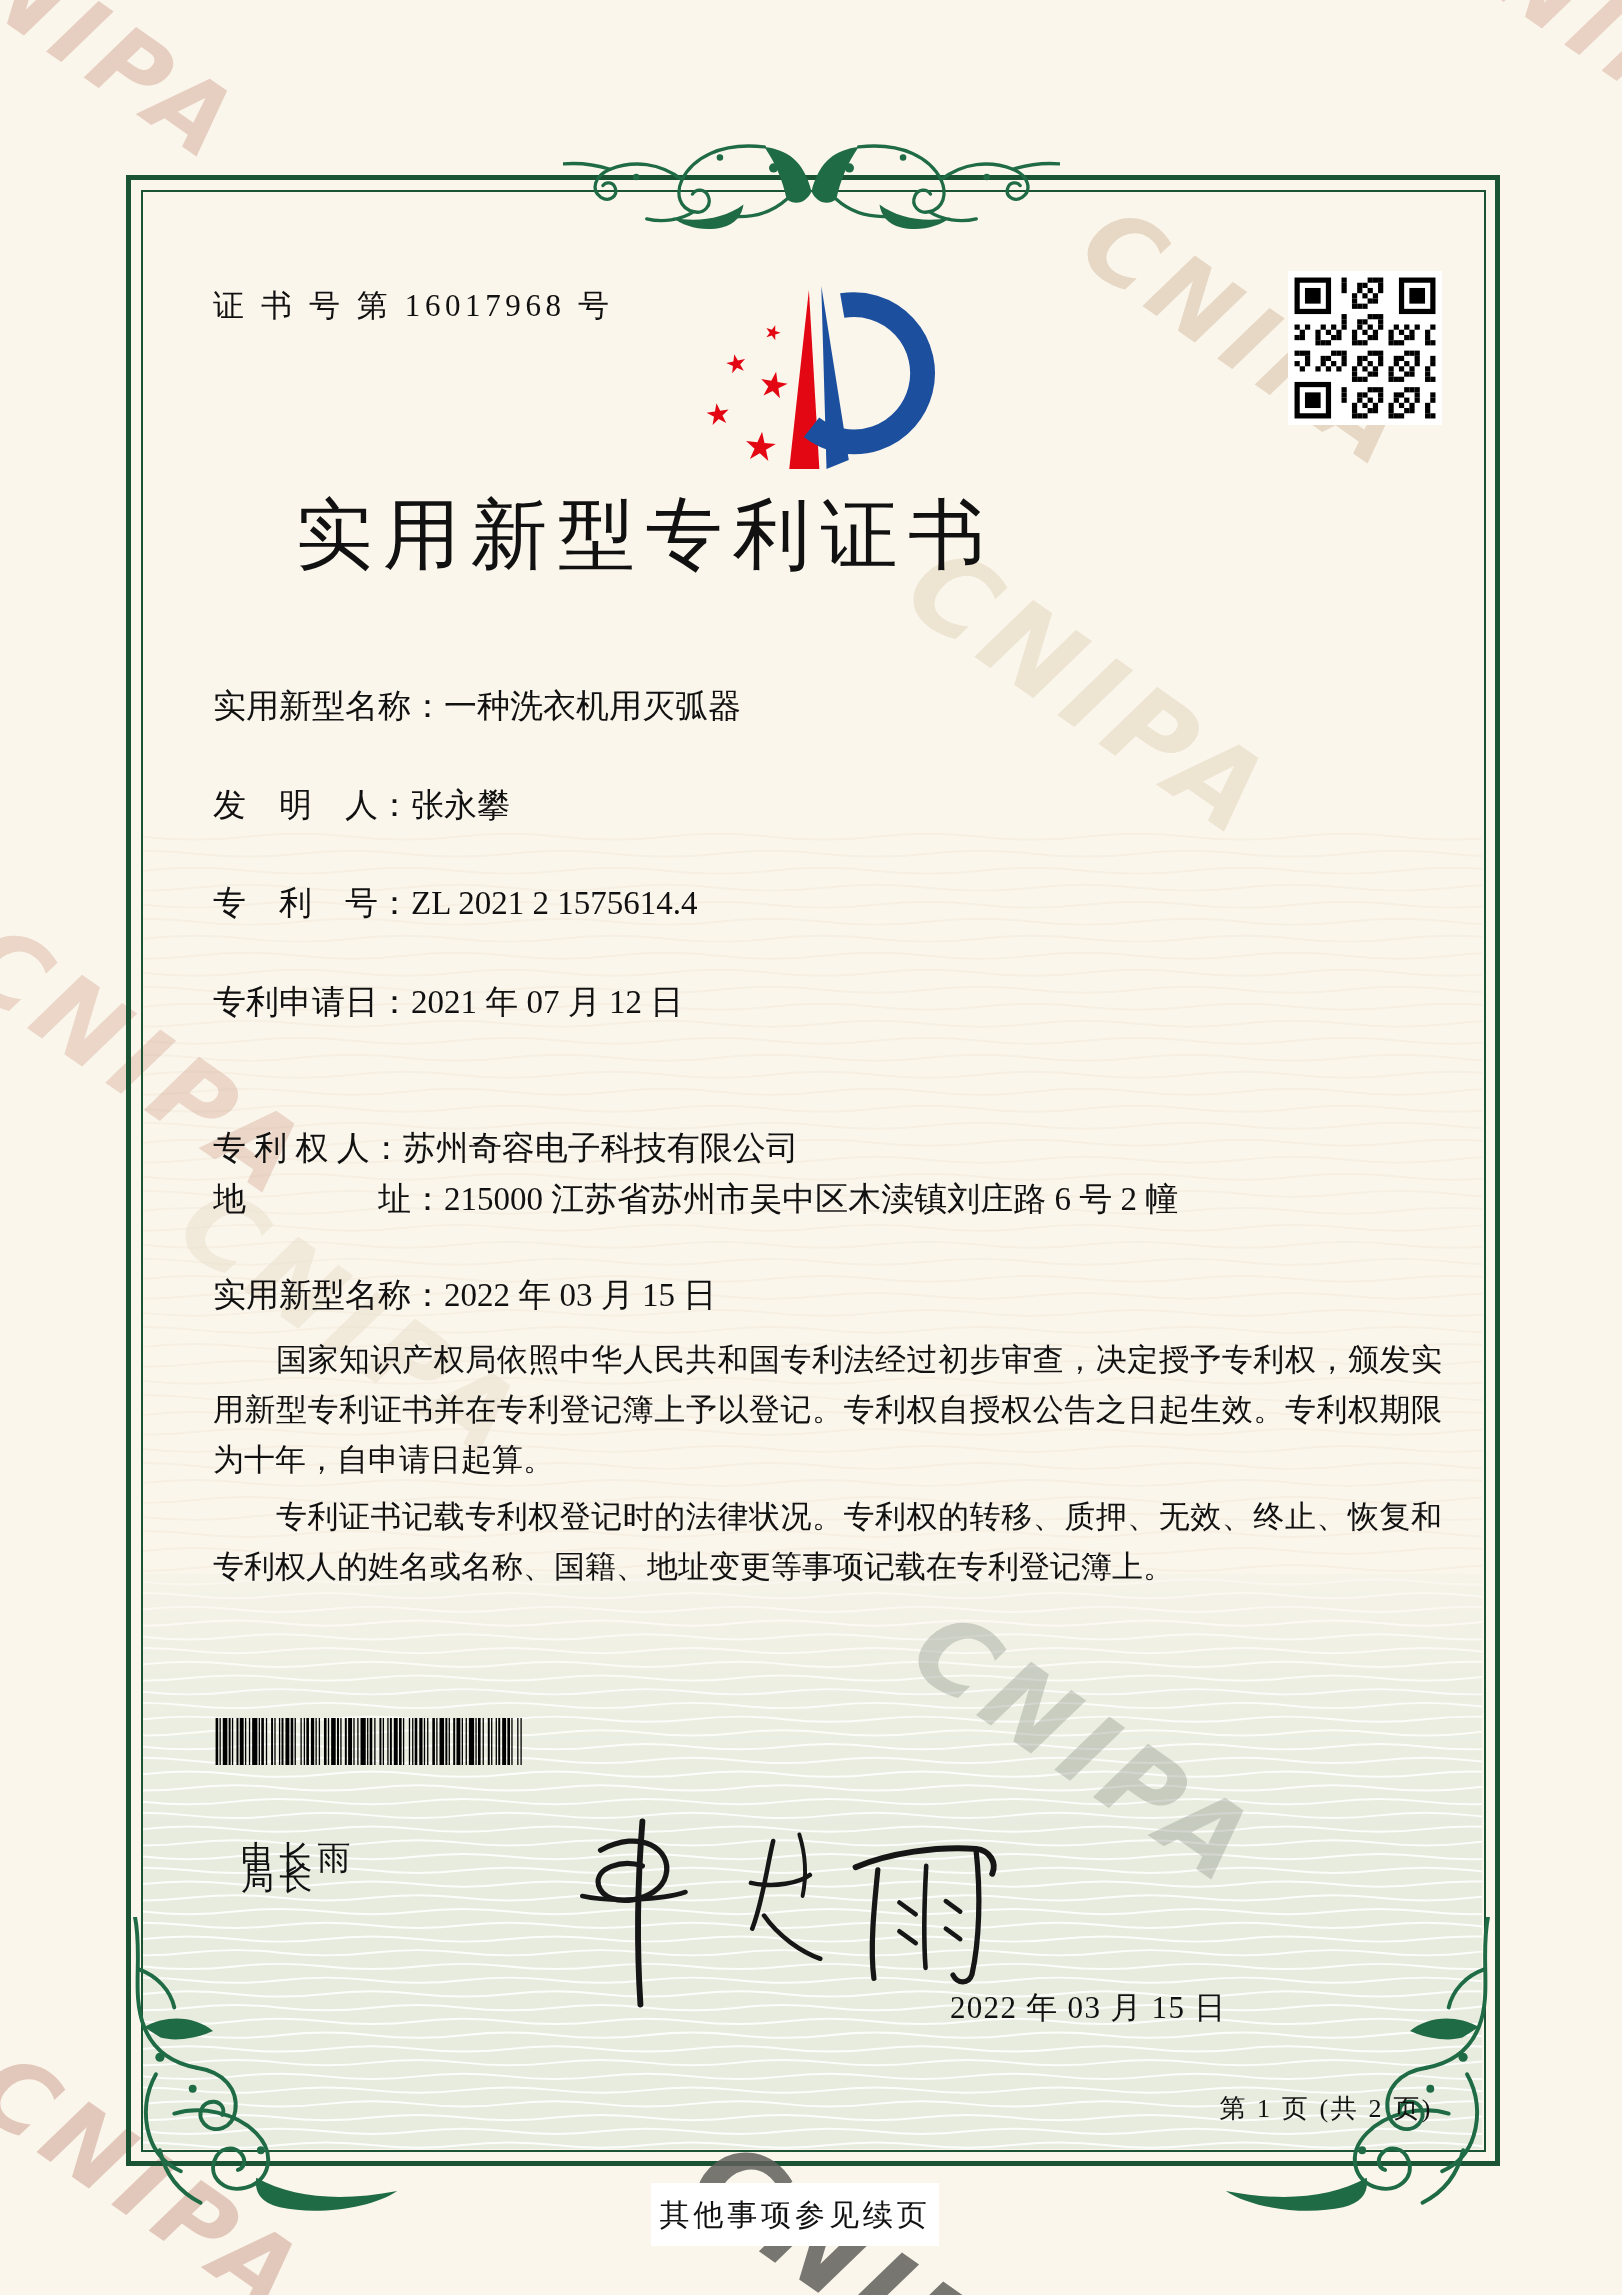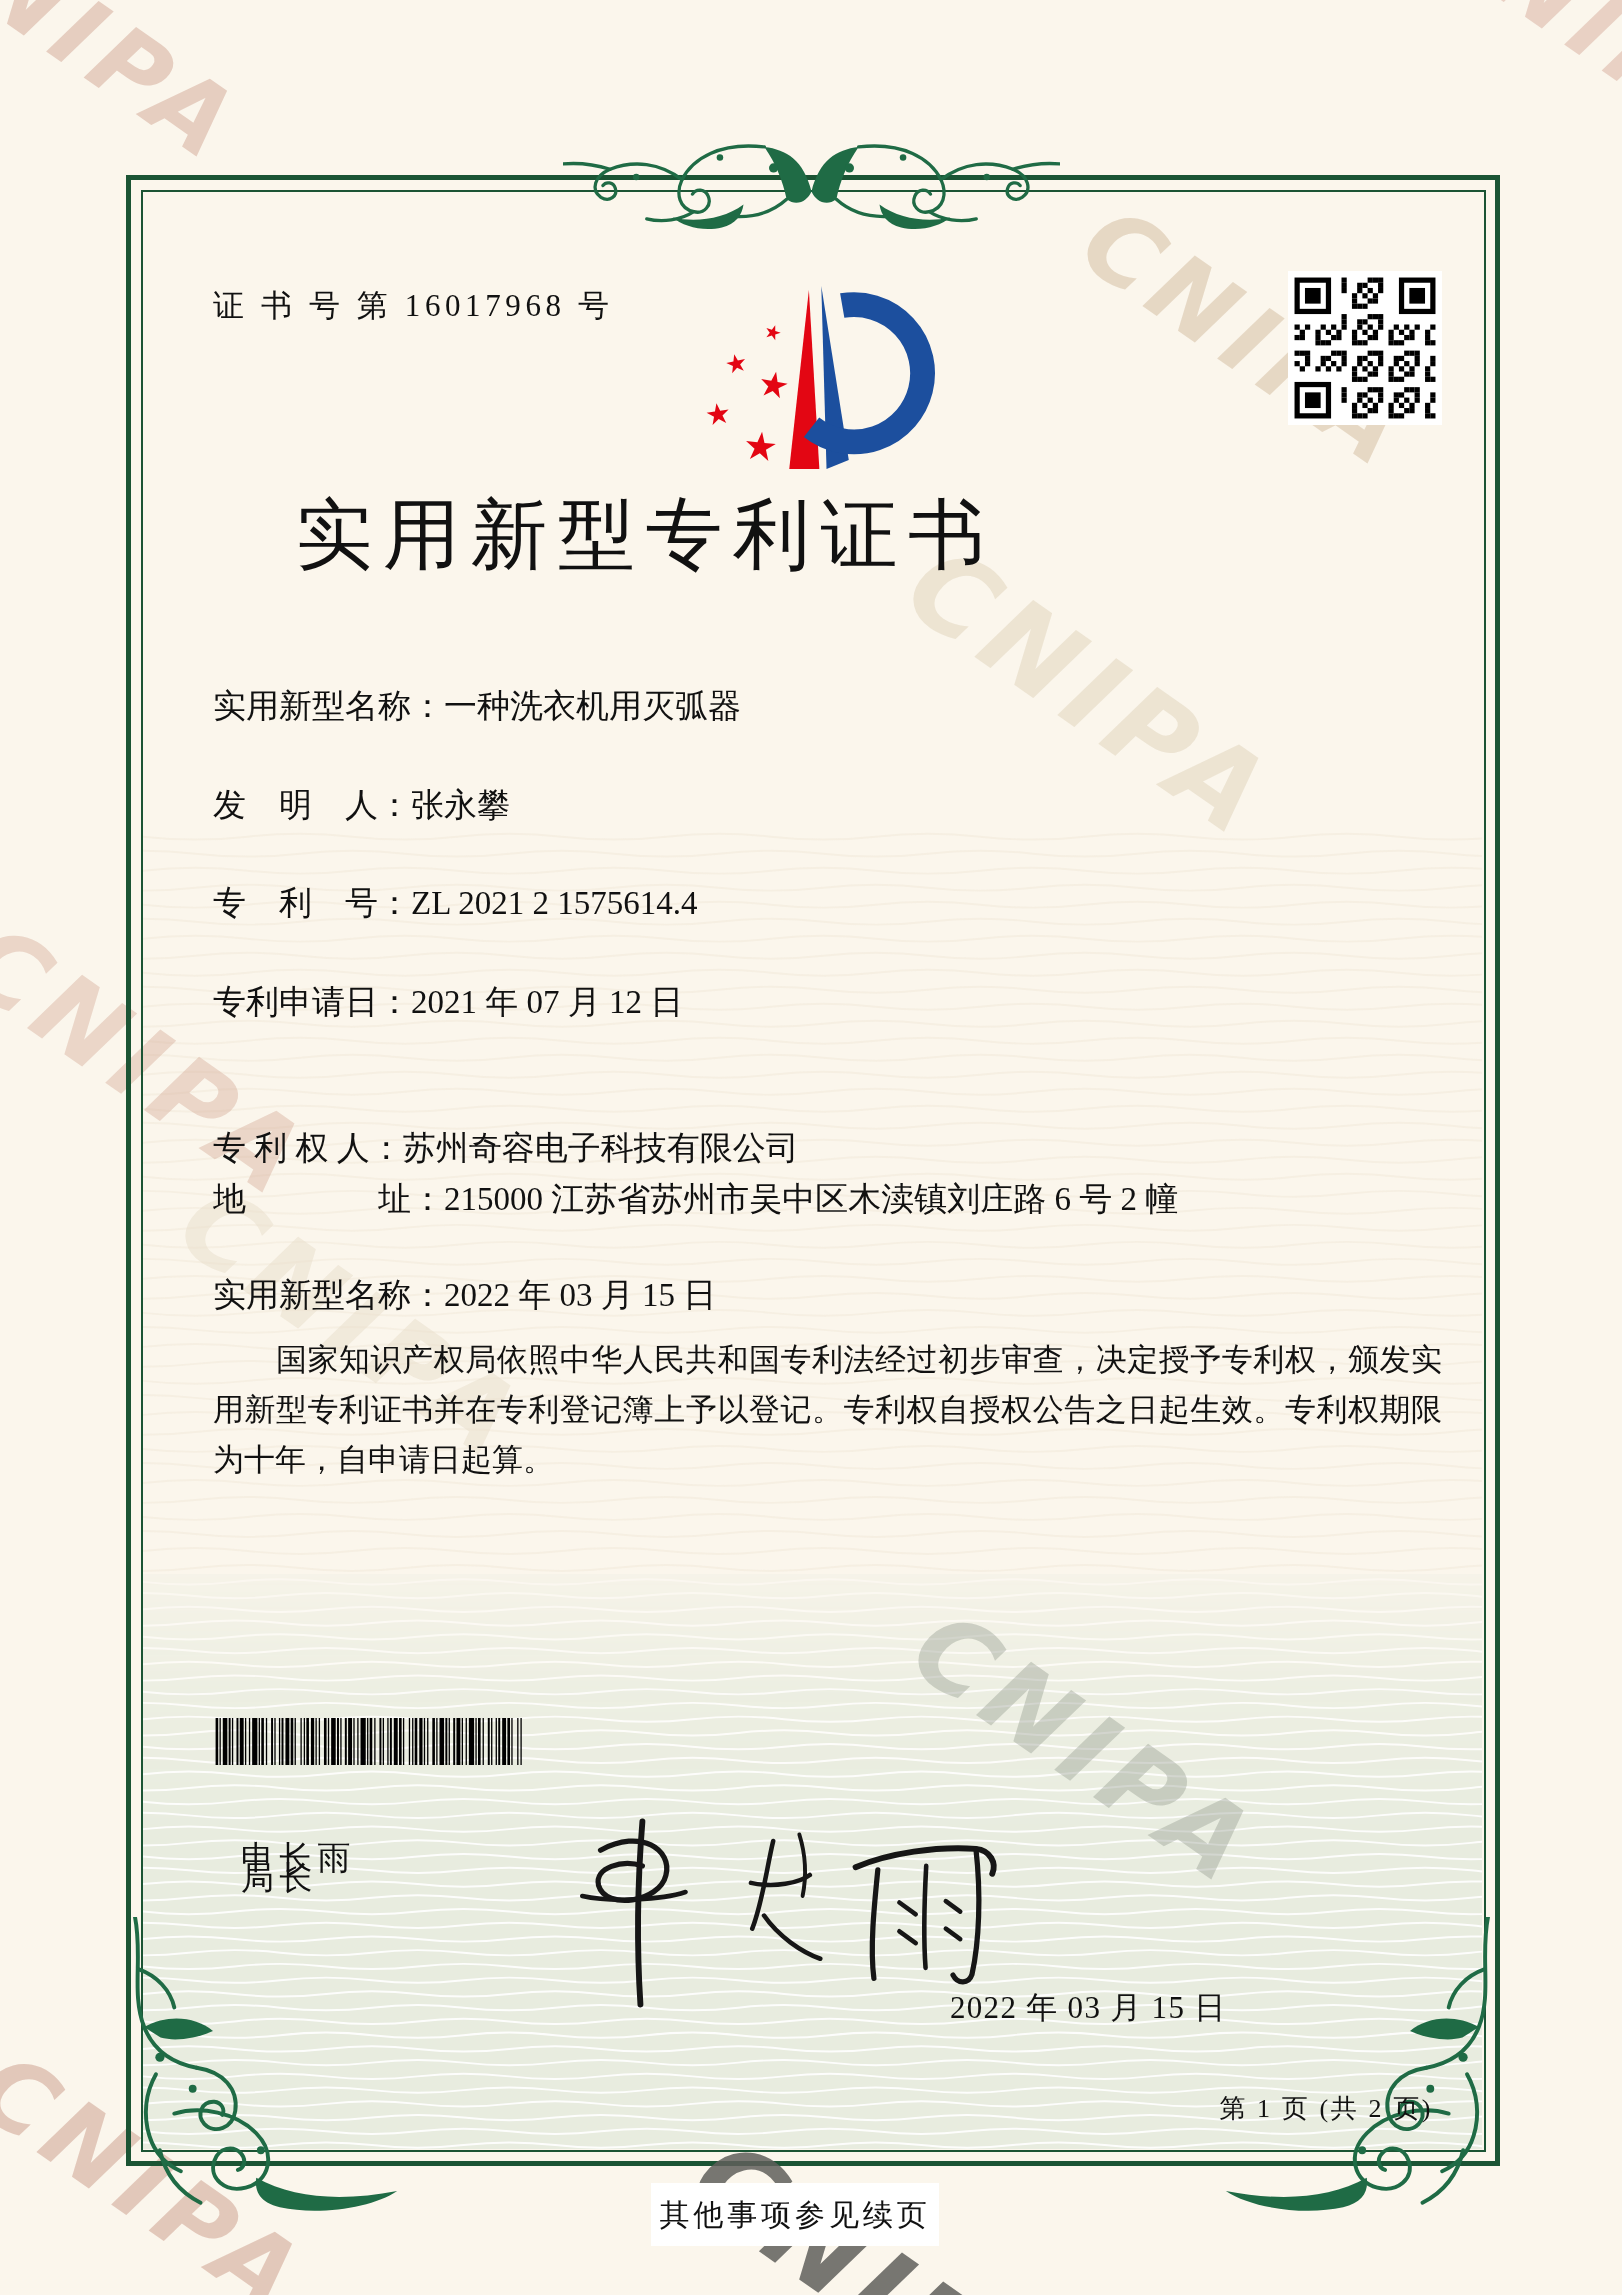--- a/index.html
+++ b/index.html
@@ -475,20 +475,21 @@
     <div class="frow" style="top:1177px;">
       <span class="lb">地　　　　址：</span><span>215000 江苏省苏州市吴中区木渎镇刘庄路 6 号 2 幢</span>
     </div>
 
     <div class="frow" style="top:1273px; width:1230px;">
       <span>实用新型名称：</span><span>2022 年 03 月 15 日</span>
     </div>
 
     <div class="paras">
       <p>国家知识产权局依照中华人民共和国专利法经过初步审查，决定授予专利权，颁发实用新型专利证书并在专利登记簿上予以登记。专利权自授权公告之日起生效。专利权期限为十年，自申请日起算。</p>
+      <p>专利证书记载专利权登记时的法律状况。专利权的转移、质押、无效、终止、恢复和专利权人的姓名或名称、国籍、地址变更等事项记载在专利登记簿上。</p>
     </div>
 
     <svg class="barcode" width="308" height="47" viewBox="0 0 470 72">
       <path d="M0 36 H470" stroke="#000" stroke-width="72" fill="none" stroke-dasharray="4 2 2 3 7 2 3 2 2 5 3 2 6 2 2 4 2 3 8 2 2 2 4 3 2 6 3 2 2 5 2 2 3 3 6 2 4 2 2 7 2 3 2 2 4 3 5 2 2 3 2 6"></path>
     </svg>
 
     <div class="signer" style="top:1856px;">局长</div>
     <div class="signer" style="top:1836px;">申长雨</div>
 
     <svg class="sig" width="497" height="216" viewBox="0 0 760 330">

